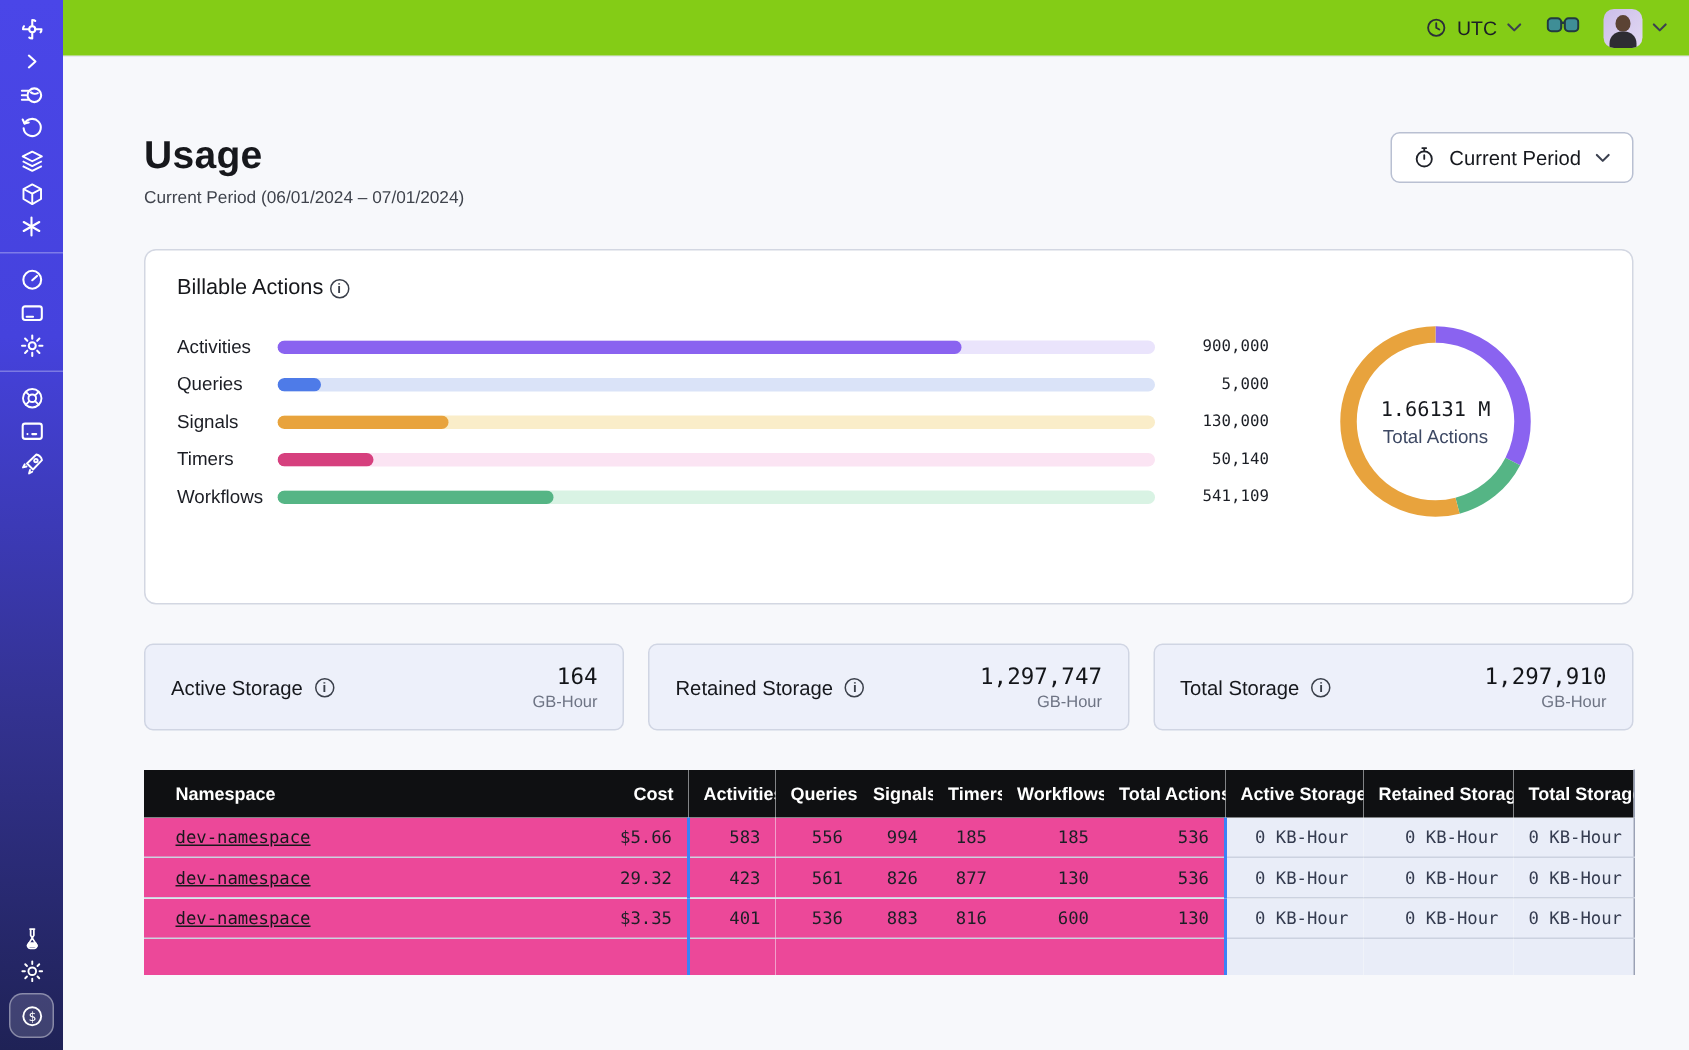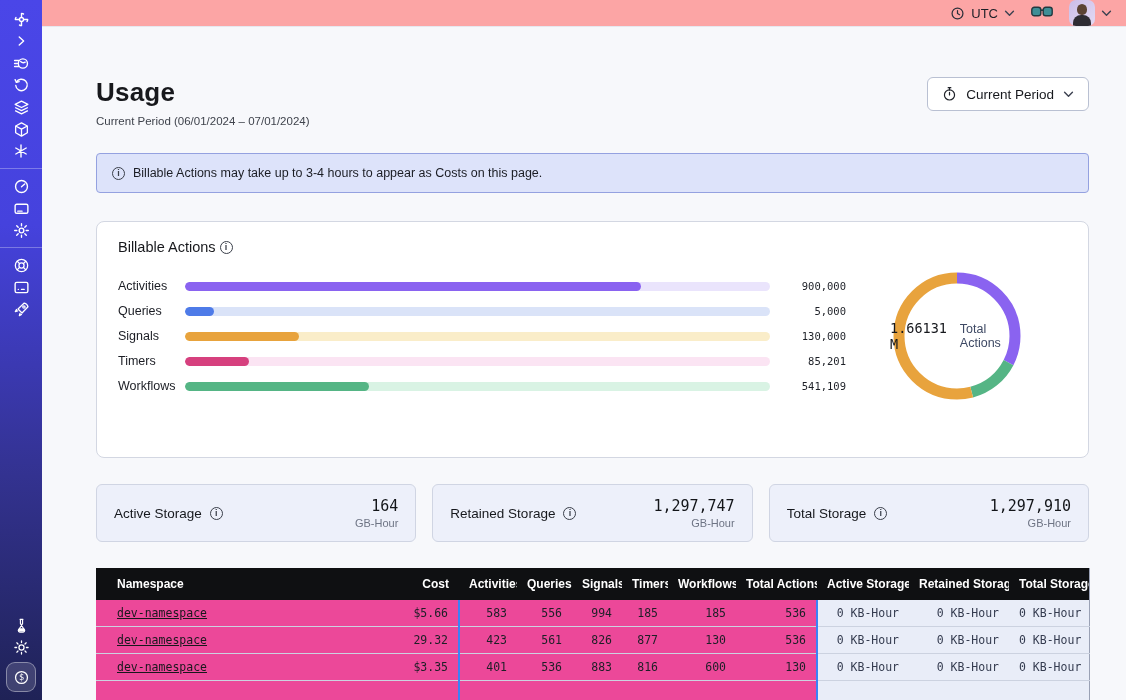--- a/index.html
+++ b/index.html
@@ -22,21 +22,21 @@
   .s-spacer { flex:1; }
   .s-active {
     width:30px; height:30px; margin-bottom:8px; margin-top:4px;
     background:rgba(255,255,255,.14); border:1px solid rgba(255,255,255,.38);
     border-radius:9px;
   }
 
   
   .main { flex:1; display:flex; flex-direction:column; min-width:0; }
   .topbar {
-    height:38px; background:#fca5a5; border-bottom:1px solid #e6e8ef;
+    height:38px; background:#84cc16; border-bottom:1px solid #e6e8ef;
     display:flex; align-items:center; justify-content:flex-end; gap:16px; padding-right:14px;
   }
   .tz { display:flex; align-items:center; gap:6px; font-size:13px; color:#1c1f26; cursor:pointer; }
   .avatar-group { display:flex; align-items:center; gap:6px; cursor:pointer; }
   .avatar {
     width:26px; height:26px; border-radius:7px; position:relative; overflow:hidden;
     background:linear-gradient(135deg,#cbbde9,#e3daf3);
   }
   .avatar::before { 
     content:""; position:absolute; left:8px; top:4px; width:10px; height:11px;
@@ -86,21 +86,21 @@
   .bars { flex:1; }
   .bar-row { display:flex; align-items:center; height:25px; }
   .bar-label { width:67px; font-size:12.5px; color:#1b1d24; flex:0 0 67px; }
   .bar-track { flex:1; height:9px; border-radius:5px; position:relative; overflow:hidden; }
   .bar-fill { position:absolute; left:0; top:0; height:9px; border-radius:5px; }
   .bar-val { width:76px; flex:0 0 76px; text-align:right; font-size:10.5px;
              font-family:"DejaVu Sans Mono", monospace; color:#1c1f26; }
 
   .donut-box { width:222px; flex:0 0 222px; display:flex; justify-content:center; position:relative; }
   .donut-wrap { position:relative; width:134px; height:134px; }
-  .donut-center { position:absolute; inset:0; display:flex; flex-direction:row;
+  .donut-center { position:absolute; inset:0; display:flex; flex-direction:column;
                   align-items:center; justify-content:center; gap:3px; }
   .donut-val { font-family:"DejaVu Sans Mono", monospace; font-size:13.5px; color:#16181d; }
   .donut-sub { font-size:12.5px; color:#3e4964; }
 
   .storage-row { display:flex; gap:16px; margin-top:26px; }
   .scard {
     flex:1; background:#edf0fa; border:1px solid #d0d5e3; border-radius:6px; height:58px;
     display:flex; align-items:center; justify-content:space-between; padding:0 17px;
   }
   .s-label { display:flex; align-items:center; gap:8px; font-size:13.5px; color:#16181d; }
@@ -270,24 +270,20 @@
             <circle cx="8" cy="9.5" r="5.4"></circle>
             <path d="M6.6 1.8h2.8M8 1.8v2.3M8 9.5V6.8"></path>
           </svg>
         <span>Current Period</span>
         <svg width="11" height="7" viewBox="0 0 12 8" fill="none" stroke="#3c4150" stroke-width="1.6" stroke-linecap="round" stroke-linejoin="round">
             <polyline points="1.5 1.5 6 6 10.5 1.5"></polyline>
           </svg>
       </button>
     </div>
 
-    <div class="banner">
-      <span class="info-i"></span>
-      <span>Billable Actions may take up to 3-4 hours to appear as Costs on this page.</span>
-    </div>
 
     <div class="card billable">
       <div class="b-title">
         <span>Billable Actions</span>
         <span class="info-i"></span>
       </div>
       <div class="chart-wrap">
         <div class="bars" id="bars">
             <div class="bar-row">
               <span class="bar-label">Activities</span>
@@ -308,21 +304,21 @@
               <span class="bar-track" style="background: rgb(250, 237, 201);">
                 <span class="bar-fill" style="width: 19.5%; background: rgb(232, 163, 61);"></span>
               </span>
               <span class="bar-val">130,000</span>
             </div>
             <div class="bar-row">
               <span class="bar-label">Timers</span>
               <span class="bar-track" style="background: rgb(251, 228, 243);">
                 <span class="bar-fill" style="width: 11%; background: rgb(214, 64, 126);"></span>
               </span>
-              <span class="bar-val">85,201</span>
+              <span class="bar-val">50,140</span>
             </div>
             <div class="bar-row">
               <span class="bar-label">Workflows</span>
               <span class="bar-track" style="background: rgb(217, 243, 228);">
                 <span class="bar-fill" style="width: 31.5%; background: rgb(85, 181, 133);"></span>
               </span>
               <span class="bar-val">541,109</span>
             </div>
           </div>
         <div class="donut-box">

